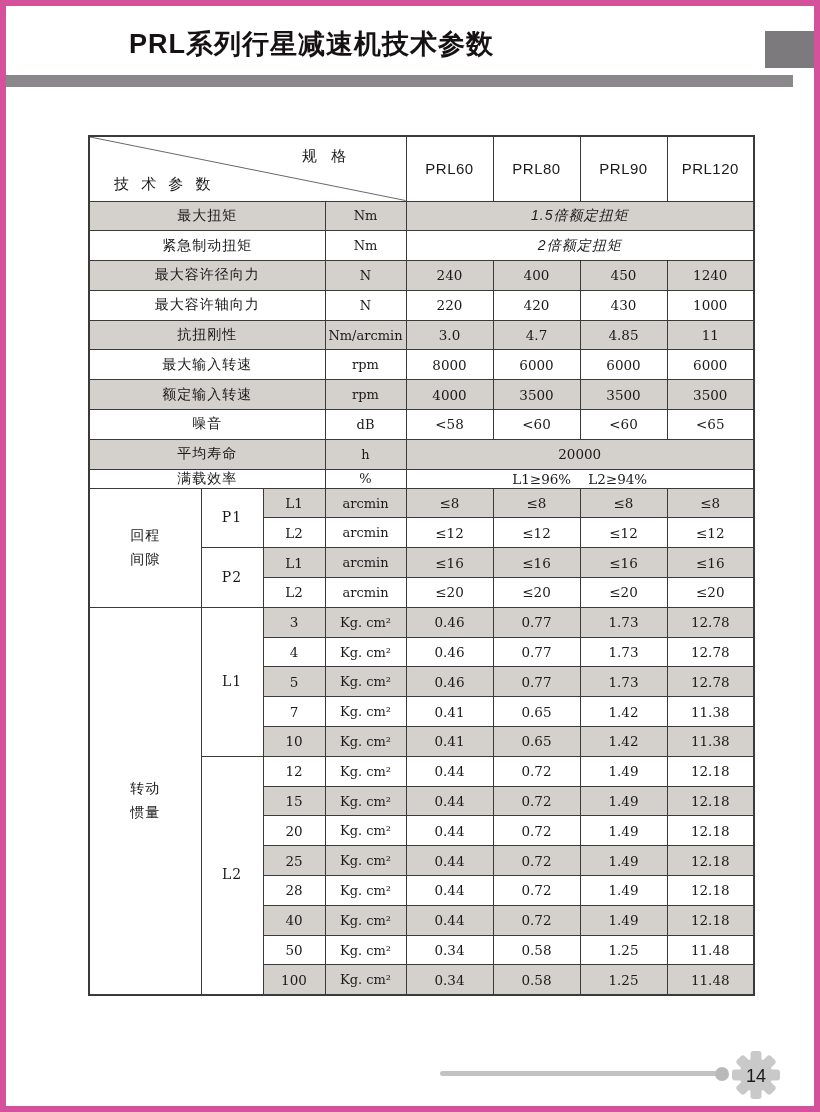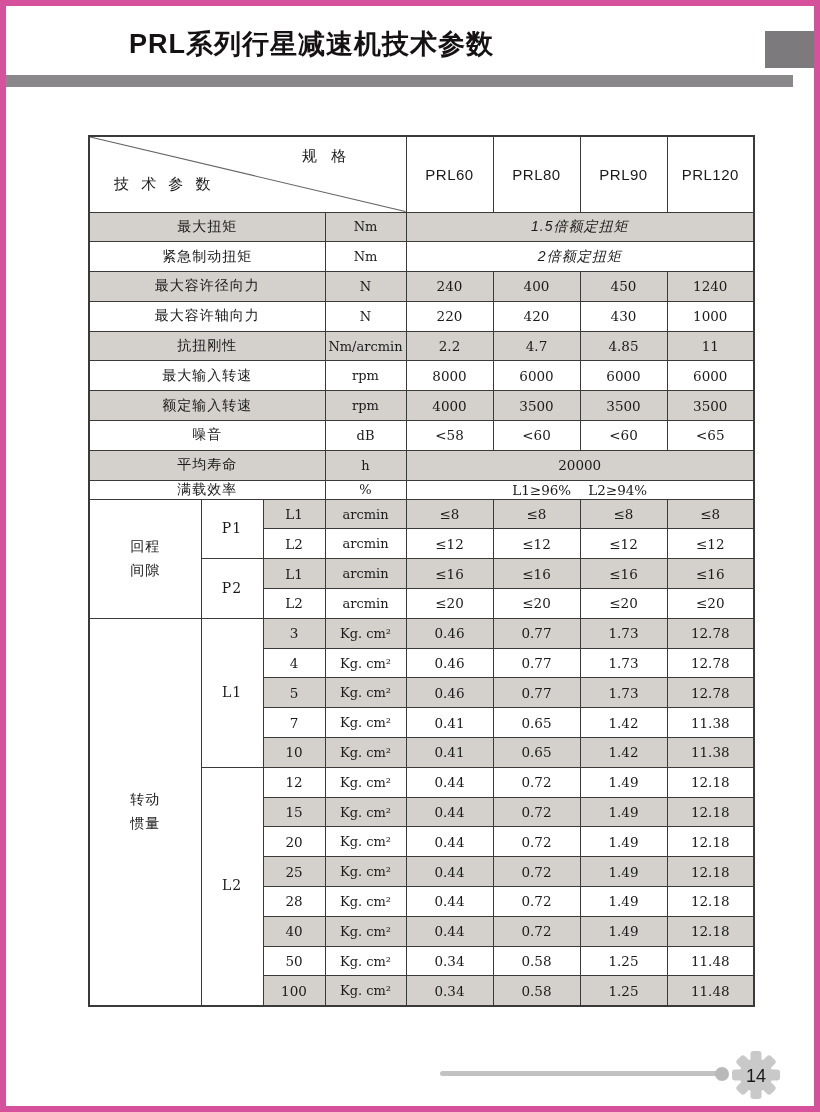--- a/index.html
+++ b/index.html
@@ -7,21 +7,21 @@
         font-family:"Liberation Sans","DejaVu Sans",sans-serif;color:#1a1a1a;}
   .frame{position:absolute;inset:0;border:6px solid #d6519c;pointer-events:none;z-index:30;}
   .page-title{position:absolute;left:84px;top:26px;font-size:27px;font-weight:bold;
               letter-spacing:1px;color:#161214;white-space:nowrap;margin-left:45px;}
   .title-bar{position:absolute;left:6px;top:75px;width:787px;height:12px;background:#8b888b;}
   .corner-square{position:absolute;left:765px;top:31px;width:55px;height:37px;background:#7d7a7e;}
   .table-wrap{position:absolute;left:88px;top:135px;}
   table.spec{border-collapse:collapse;table-layout:fixed;width:665px;border:2px solid #3a3a3a;}
   table.spec td,table.spec th{border:1px solid #3a3a3a;text-align:center;vertical-align:middle;
         padding:0;overflow:hidden;background:#fff;}
-  thead tr{height:76px;}
+  thead tr{height:65px;}
   th.colhead{font-weight:normal;font-size:15px;letter-spacing:0.5px;}
   td.corner{position:relative;}
   td.corner .diag{position:absolute;inset:0;width:100%;height:100%;}
   td.corner .spec-label{position:absolute;left:212px;top:10px;font-size:15px;letter-spacing:5px;white-space:nowrap;}
   td.corner .param-label{position:absolute;left:24px;top:38px;font-size:15px;letter-spacing:4px;white-space:nowrap;}
   tr.shade td{background:#d4d1cc;}
   tr td.group{background:#fff !important;}
   td.lbl{font-size:14px;letter-spacing:1px;padding-right:56px;}
   td.unit{font-family:"DejaVu Serif","Liberation Serif",serif;font-size:13px;margin-top:28px;}
   td.val{font-family:"DejaVu Serif","Liberation Serif",serif;font-size:13.5px;}
@@ -92,21 +92,21 @@
             <td colspan="3" class="lbl">最大容许轴向力</td>
             <td class="unit">N</td>
             <td class="val">220</td>
             <td class="val">420</td>
             <td class="val">430</td>
             <td class="val">1000</td>
           </tr>
           <tr class="shade" style="height: 29.8px;">
             <td colspan="3" class="lbl">抗扭刚性</td>
             <td class="unit">Nm/arcmin</td>
-            <td class="val">2.2</td>
+            <td class="val">3.0</td>
             <td class="val">4.7</td>
             <td class="val">4.85</td>
             <td class="val">11</td>
           </tr>
           <tr style="height: 29.8px;">
             <td colspan="3" class="lbl">最大输入转速</td>
             <td class="unit">rpm</td>
             <td class="val">8000</td>
             <td class="val">6000</td>
             <td class="val">6000</td>

